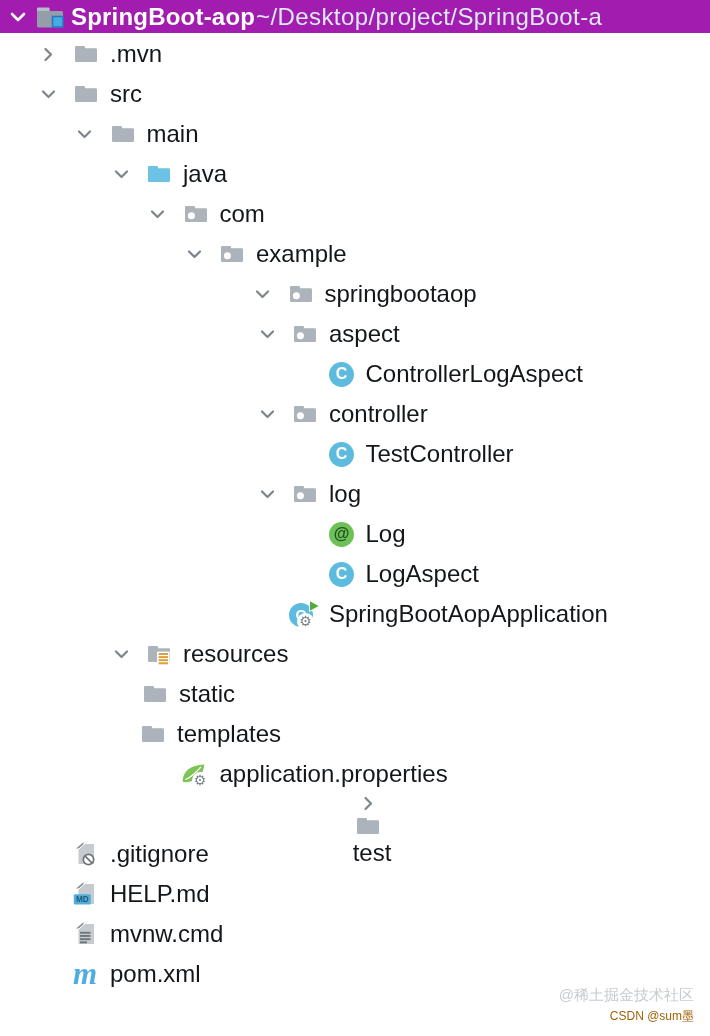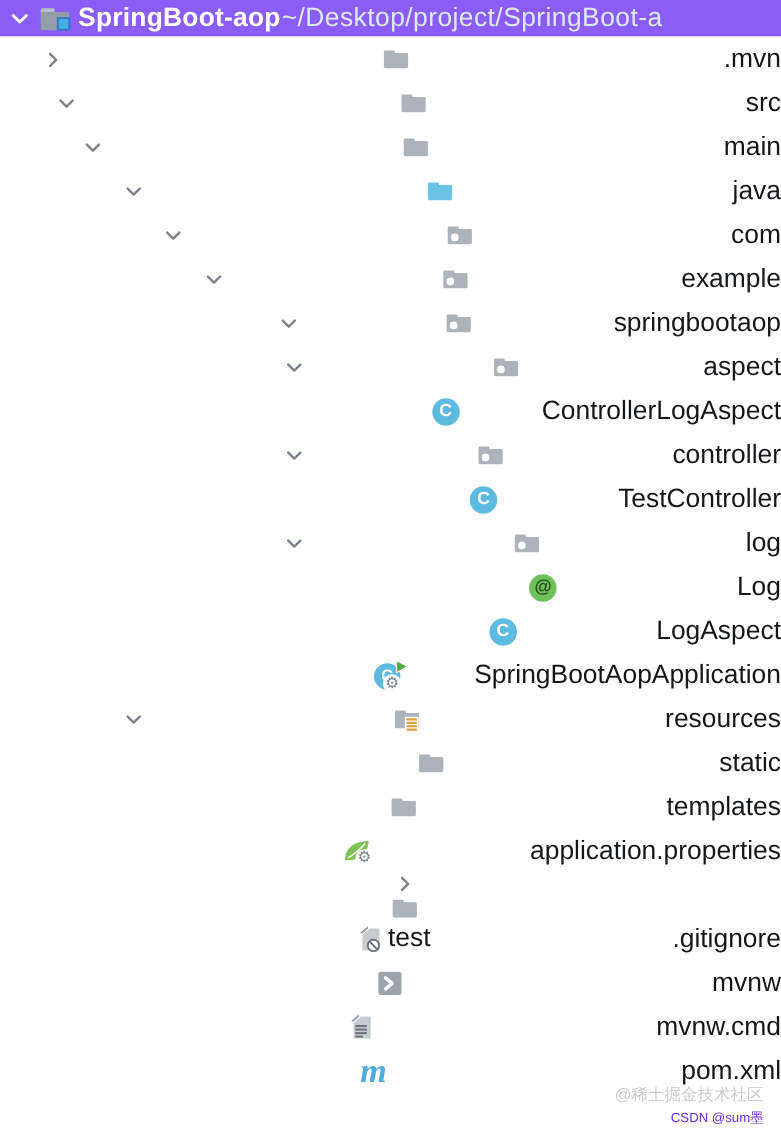--- a/index.html
+++ b/index.html
@@ -1,30 +1,30 @@
 <!DOCTYPE html>
 <html><head>
 <meta charset="utf-8">
 <style>
   * { margin:0; padding:0; box-sizing:border-box; }
   html,body { width:710px; height:1036px; background:#ffffff; overflow:hidden;
               font-family:"Liberation Sans", sans-serif; }
   body { position:relative; }
 
   
-  .header { height:33px; background:#8b5cf6; display:flex; align-items:center;
+  .header { height:33px; background:#a21caf; display:flex; align-items:center;
             padding-left:3px; white-space:nowrap; overflow:hidden; }
   .header .chev-box { width:30px; display:flex; justify-content:center; align-items:center; }
   .header .proj-icon { margin:0 6px 0 2px; display:flex; align-items:center; }
   .header .title { color:#ffffff; font-weight:700; font-size:24px; letter-spacing:.2px; }
   .header .path  { color:#DCE9F8; font-size:24px; margin-left:1px; letter-spacing:.4px; }
 
   
   .tree { padding-top:1px; }
-  .row { height:40px; display:flex; align-items:center;justify-content:space-between; }
+  .row { height:40px; display:flex; align-items:center; }
   .chev { width:44px; min-width:44px; display:flex; justify-content:center; align-items:center; }
   .icon-slot { width:32px; min-width:32px; display:flex; justify-content:center; align-items:center; overflow:visible; }
   .label { margin-left:8px; font-size:24px; color:#14171A; white-space:nowrap; }
 
   
   .ticon { display:inline-flex; align-items:center; justify-content:center; position:relative; }
   .circle-badge { width:25px; height:25px; border-radius:50%; display:inline-flex;
                   align-items:center; justify-content:center; font-weight:700; font-size:16px; }
   .class-bg { background:#5CBBDF; color:#ffffff; }
   .anno-bg  { background:#6CC158; color:#254D1C; }
@@ -41,21 +41,21 @@
   .spring-wrap svg.leaf { position:absolute; left:0; top:1px; transform:rotate(-5deg); }
   .spring-wrap .gear-dot { left:11px; top:11px; }
 
   .maven-m { font-family:"Liberation Serif", serif; font-style:italic; font-weight:700;
              font-size:31px; line-height:26px; color:#4FACE1; margin-left:-2px; }
 
   
   .watermark { position:absolute; right:16px; top:986px; text-align:right;
                color:#C8CBCE; pointer-events:none; }
   .watermark .wm1 { font-size:15px; }
-  .watermark .wm2 { font-size:12px; color:#6d28d9; margin-top:3px; }
+  .watermark .wm2 { font-size:12px; color:#a16207; margin-top:3px; }
 </style>
 </head>
 <body>
 
 <div class="header">
   <span class="chev-box">
     <svg width="22" height="22" viewBox="0 0 22 22">
         <polyline points="5,8 11,14 17,8" fill="none" stroke="#ffffff" stroke-width="2.6" stroke-linecap="round" stroke-linejoin="round"></polyline>
       </svg>
   </span>
@@ -83,21 +83,21 @@
         <span class="ticon">
     <svg width="26" height="26" viewBox="0 0 26 26">
       <path d="M2 8 V6.2 a1.3 1.3 0 0 1 1.3-1.3 H10.7 a1.3 1.3 0 0 1 1.3 1.3 V8 Z" fill="#ACB3BB"></path>
       <rect x="2" y="7.2" width="22" height="13.8" rx="1.3" fill="#ACB3BB"></rect>
     </svg>
   </span>
       </span>
     <span class="label">.mvn</span>
   </div>
 
-  <div class="row" style="padding-left: 38px;">
+  <div class="row" style="padding-left: 26px;">
     <span class="chev">
         <span class="ticon">
     <svg width="19" height="19" viewBox="0 0 19 19">
             <polyline points="4,6.5 9.5,12 15,6.5" fill="none" stroke="#7E848B" stroke-width="2.2" stroke-linecap="round" stroke-linejoin="round"></polyline>
           </svg>
   </span>
       </span>
     <span class="icon-slot">
         <span class="ticon">
     <svg width="26" height="26" viewBox="0 0 26 26">
@@ -414,33 +414,35 @@
       <polygon points="3,7.5 10.5,1 10.5,7.5" fill="#8F979E"></polygon>
       <path d="M12 2.5 H21.5 V23.5 H5 V8.8 Z" fill="#C6CBD0" stroke="#ffffff" stroke-width="1"></path>
       <circle cx="15.5" cy="18.5" r="5.2" fill="#ffffff" stroke="#6E757C" stroke-width="1.7"></circle>
       <line x1="11.9" y1="14.9" x2="19.1" y2="22.1" stroke="#6E757C" stroke-width="1.7"></line>
     </svg>
   </span>
       </span>
     <span class="label">.gitignore</span>
   </div>
 
-
-  <div class="row" style="padding-left: 26px;">
-    <span class="chev"></span>
-    <span class="icon-slot">
-        <span class="ticon">
-    <svg width="26" height="26" viewBox="0 0 26 26">
-      <rect x="2" y="2.5" width="21" height="21" rx="2.5" fill="#9CA3AB"></rect>
-      <polyline points="8.5,8 14.5,13 8.5,18" fill="none" stroke="#ffffff" stroke-width="3.2" stroke-linecap="round" stroke-linejoin="round"></polyline>
-    </svg>
-  </span>
-      </span>
-    <span class="label">mvnw</span>
-  </div>
+  <div class="row" style="padding-left: 26px;">
+    <span class="chev"></span>
+    <span class="icon-slot">
+        <span class="ticon">
+    <svg width="26" height="26" viewBox="0 0 26 26">
+      <polygon points="3,7.5 10.5,1 10.5,7.5" fill="#8F979E"></polygon>
+      <path d="M12 2.5 H21.5 V23.5 H5 V8.8 Z" fill="#C6CBD0" stroke="#ffffff" stroke-width="1"></path>
+      <rect x="0.8" y="13.2" width="17" height="10.2" rx="1" fill="#53AFD9"></rect>
+      <text x="9.3" y="21.2" text-anchor="middle" font-size="8.2" font-weight="700" font-family="Liberation Sans, sans-serif" fill="#1F5B7D">MD</text>
+    </svg>
+  </span>
+      </span>
+    <span class="label">HELP.md</span>
+  </div>
+
 
   <div class="row" style="padding-left: 26px;">
     <span class="chev"></span>
     <span class="icon-slot">
         <span class="ticon">
     <svg width="26" height="26" viewBox="0 0 26 26">
       <polygon points="3,7.5 10.5,1 10.5,7.5" fill="#8F979E"></polygon>
       <path d="M12 2.5 H21.5 V23.5 H5 V8.8 Z" fill="#C6CBD0" stroke="#ffffff" stroke-width="1"></path>
       <rect x="7" y="10.8" width="10.5" height="1.9" fill="#6F767D"></rect>
       <rect x="7" y="14" width="10.5" height="1.9" fill="#6F767D"></rect>

